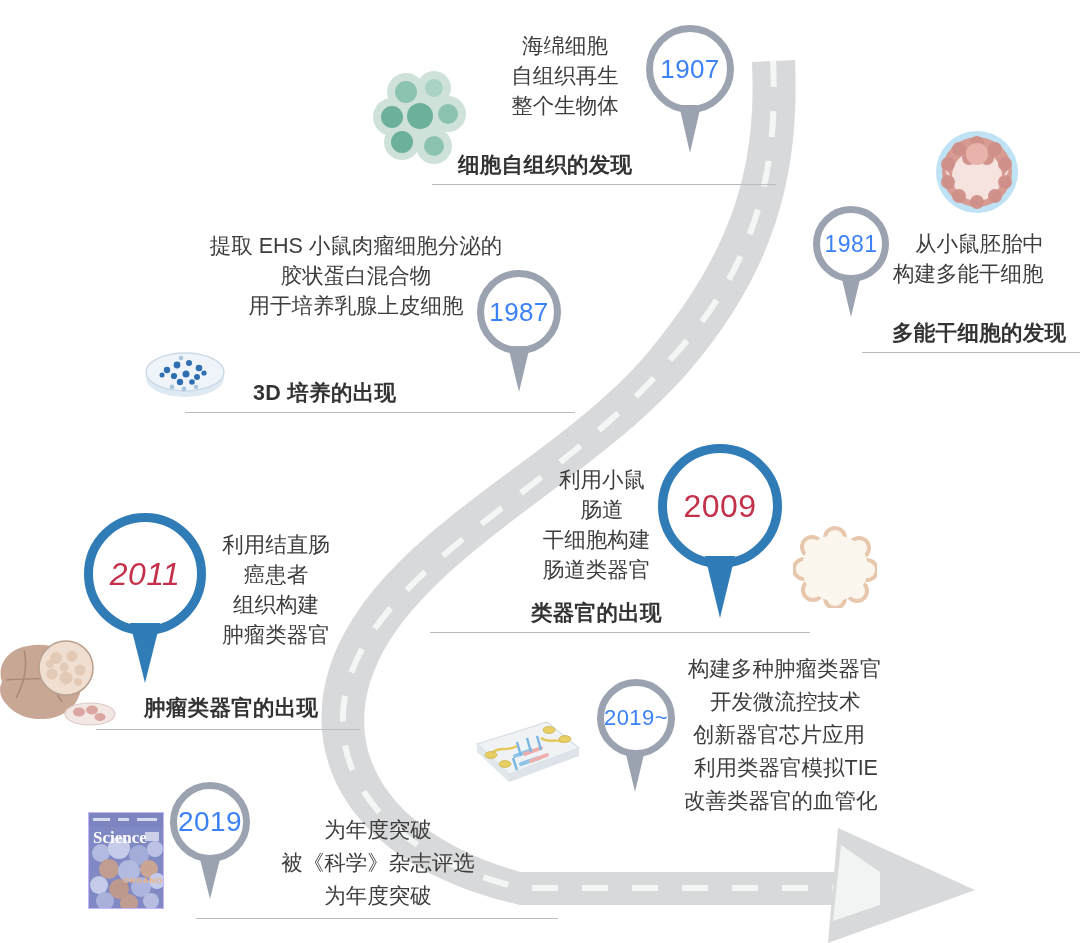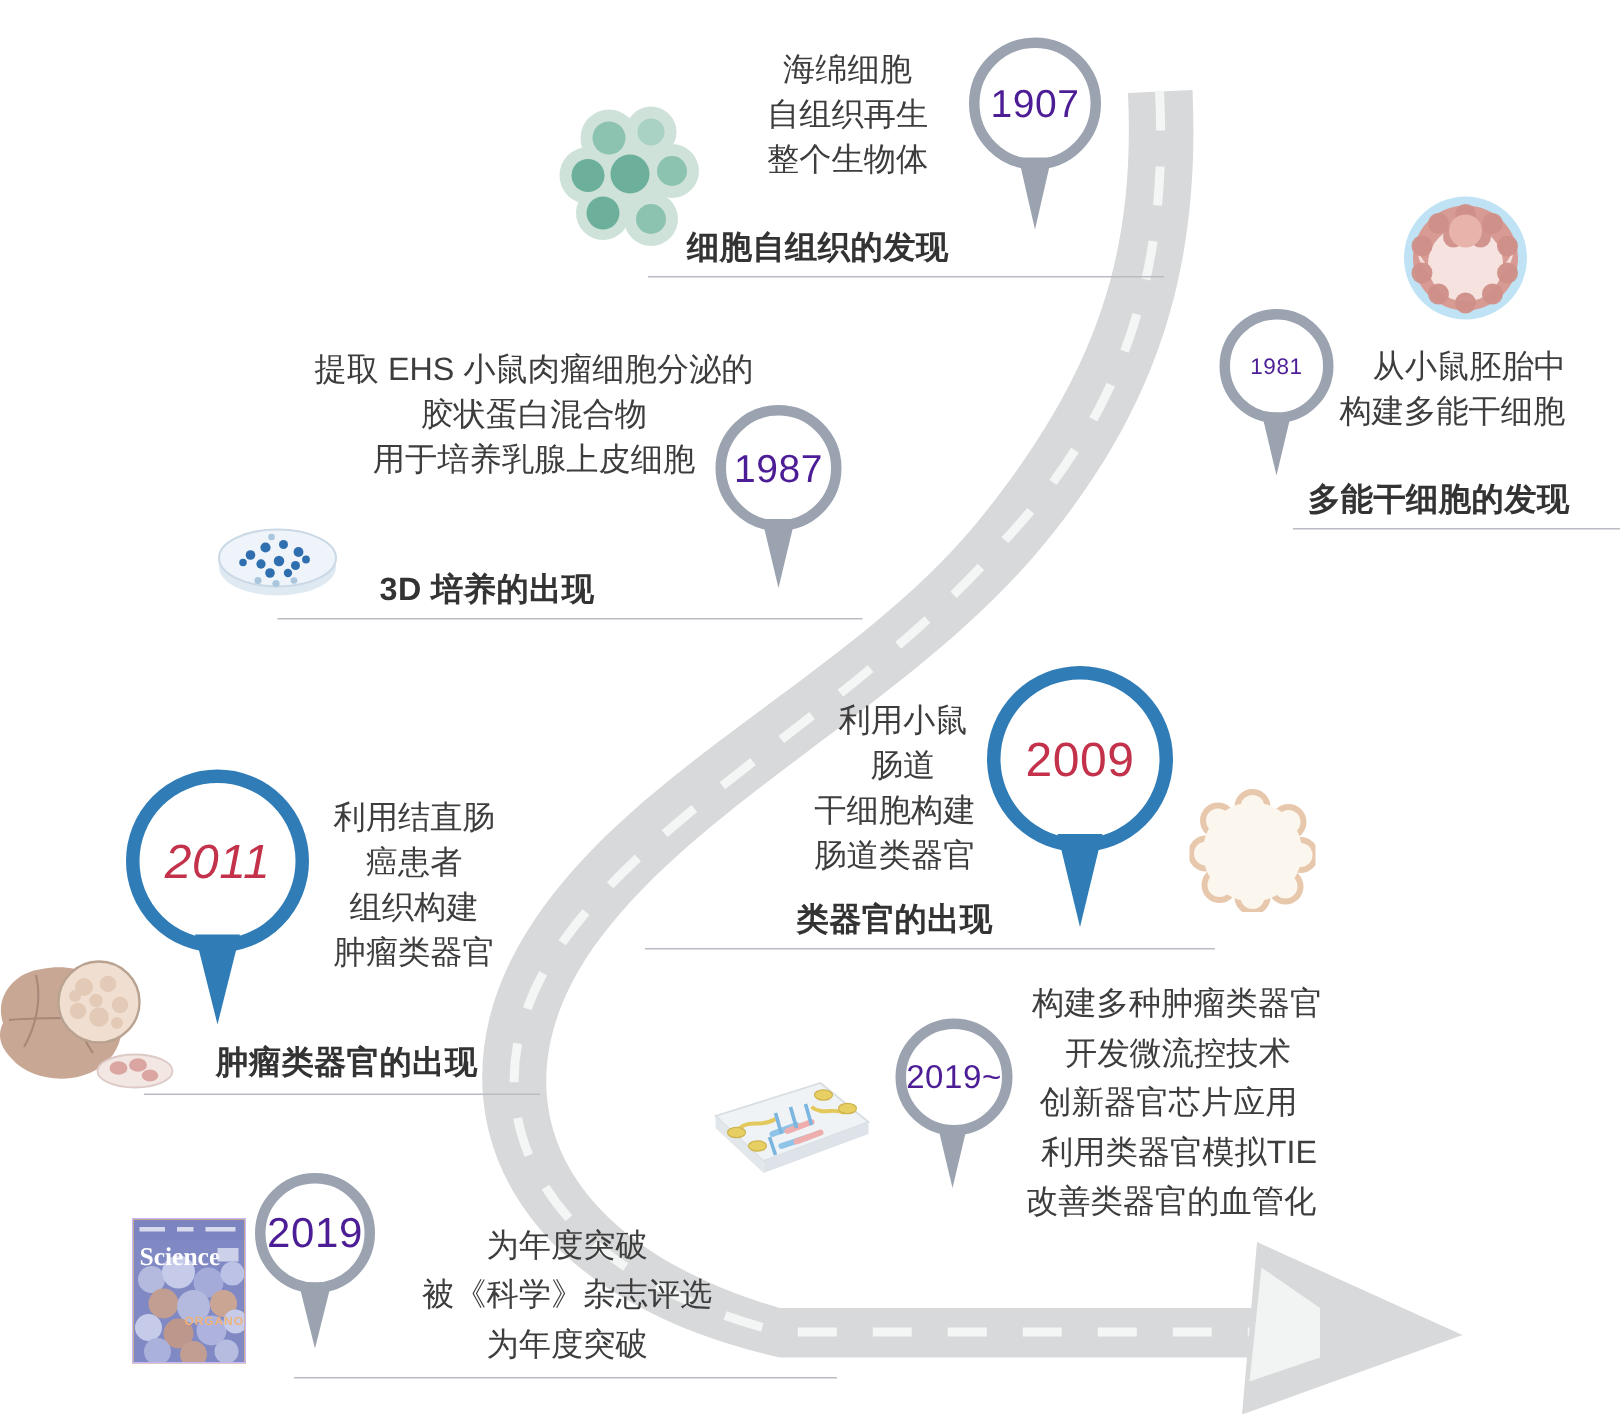--- a/index.html
+++ b/index.html
@@ -73,21 +73,21 @@
     font-size: 26px;
     letter-spacing: .4px;
   }
   .pin .tail {
     position: absolute;
     width: 0; height: 0;
   }
 
   
   .pin.gray .ring { border: 7px solid #9ba3b0; }
-  .pin.gray .year { color: #4c1d95; }
+  .pin.gray .year { color: #3b82f6; }
 
   
   .pin.blue .ring { border: 9px solid #2f7cb7; }
   .pin.blue .year { color: #c3324a; }
 
   
   .art { position: absolute; }
   .sci-cover {
     position: absolute;
     overflow: hidden;
@@ -179,26 +179,26 @@
           <circle cx="13" cy="34" r="7"></circle>
         <circle cx="34" cy="28" r="7"></circle>
           <circle cx="52" cy="28" r="7"></circle>
       </g>
       <circle cx="42" cy="24" r="11" fill="#e7b3ab"></circle>
     </svg>
 
     <div class="txt left" style="left:915px;top:230px;">从小鼠胚胎中</div>
     <div class="txt left" style="left:893px;top:260px;">构建多能干细胞</div>
 
-    <div class="heading" style="left:872px;top:318px;">多能干细胞的发现</div>
+    <div class="heading" style="left:892px;top:318px;">多能干细胞的发现</div>
     <div class="rule" style="left:862px;top:352px;width:218px;"></div>
 
     <div class="pin gray" style="left:813px;top:206px;width:76px;height:76px;">
       <div class="ring" style="width:76px;height:76px;"></div>
-      <div class="year" style="width:76px;height:76px;font-size:15px;">1981</div>
+      <div class="year" style="width:76px;height:76px;font-size:23px;">1981</div>
       <div class="tail" style="left:28px;top:69px;border-left:10px solid transparent;border-right:10px solid transparent;border-top:42px solid #9ba3b0;"></div>
     </div>
   </div>
 
   <div class="milestone">
 
     <svg class="art" style="left:144px;top:344px;" width="82" height="56">
       <ellipse cx="41" cy="34" rx="39" ry="19" fill="#dfe9f2"></ellipse>
       <ellipse cx="41" cy="28" rx="39" ry="19" fill="#eef4f9" stroke="#cbd9e6" stroke-width="1.4"></ellipse>
       <g fill="#2f6fb0">

